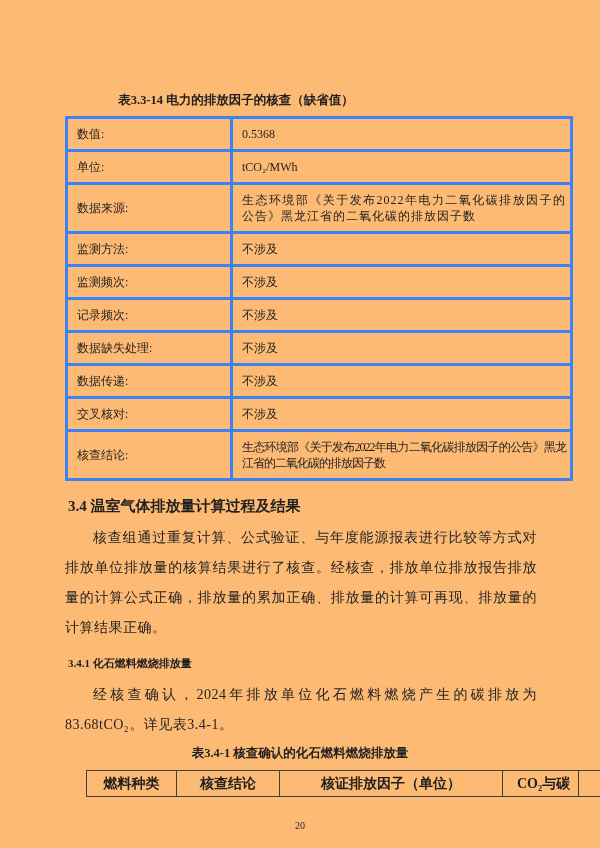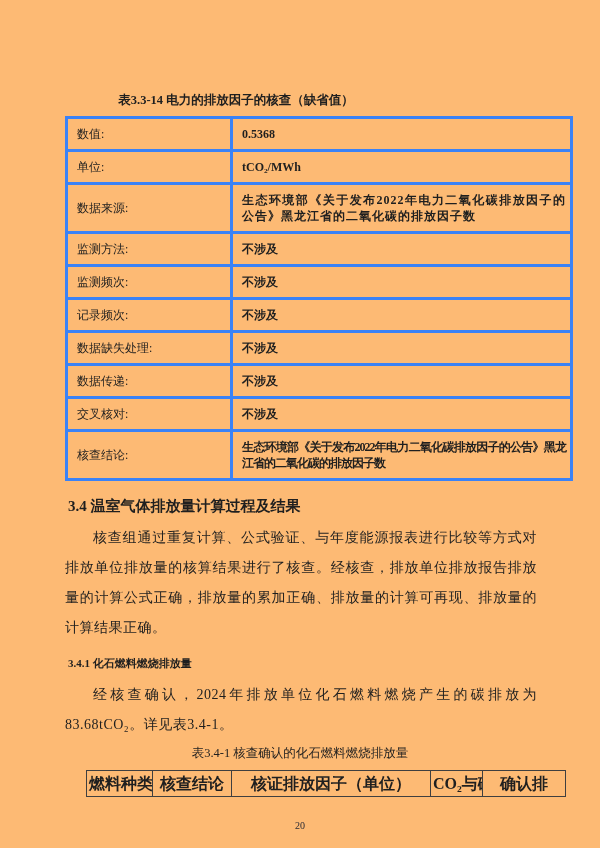--- a/index.html
+++ b/index.html
@@ -42,21 +42,20 @@
     vertical-align: middle;
     overflow: hidden;
   }
   table.kv td.label {
     width: 147px;
   }
   table.kv td.value {
     width: 324px;
     text-align: justify;
     padding-right: 4px;
-    font-weight: bold;
   }
   table.kv tr.wide-spacing td.value {
     letter-spacing: 1px;
   }
   table.kv tr.tight-spacing td.value {
     letter-spacing: -1px;
   }
   .heading {
     font-weight: bold;
     font-size: 15px;
@@ -75,41 +74,41 @@
   }
   .heading2 {
     font-weight: bold;
     font-size: 11px;
     line-height: 19px;
     margin: 11px 0 0 68px;
     width: 472px;
   }
   .tbl-title2 {
     text-align: center;
-    font-weight: normal;
+    font-weight: bold;
     font-size: 12.5px;
     line-height: 15px;
     margin: 6px 0 9px 0;
     width: 600px;
   }
   table.fuel {
     border-collapse: collapse;
     table-layout: fixed;
     width: 454px;
     margin-left: 86px;
   }
   table.fuel td {
     border: 1px solid #3f3f3f;
-    font-size: 16px;
+    font-size: 14px;
     font-weight: bold;
     line-height: 14px;
     height: 25px;
     text-align: center;
     vertical-align: middle;
-    padding: 0 2px;
+    padding: 0 14px;
     overflow: hidden;
     white-space: nowrap;
   }
   .c1 { width: 61px; }
   .c2 { width: 74px; }
   .c3 { width: 194px; }
   .c4 { width: 47px; }
   .c5 { width: 78px; }
   .page-number {
     position: absolute;

